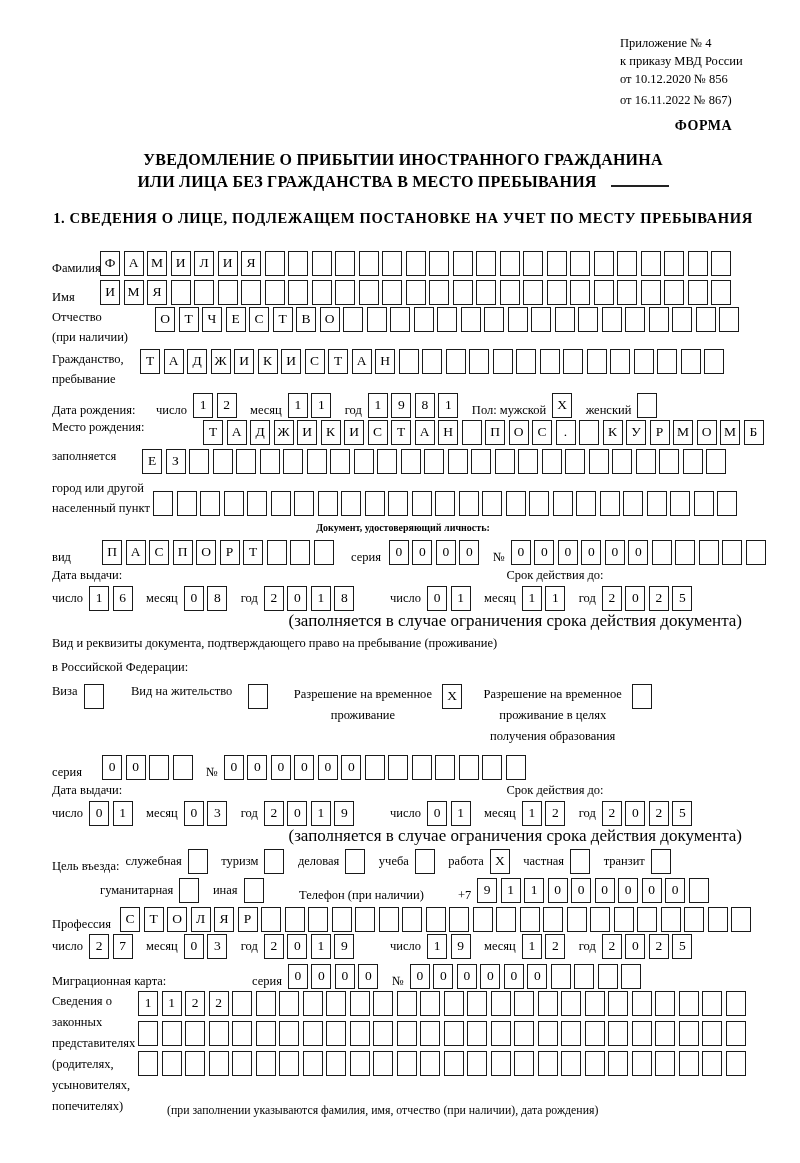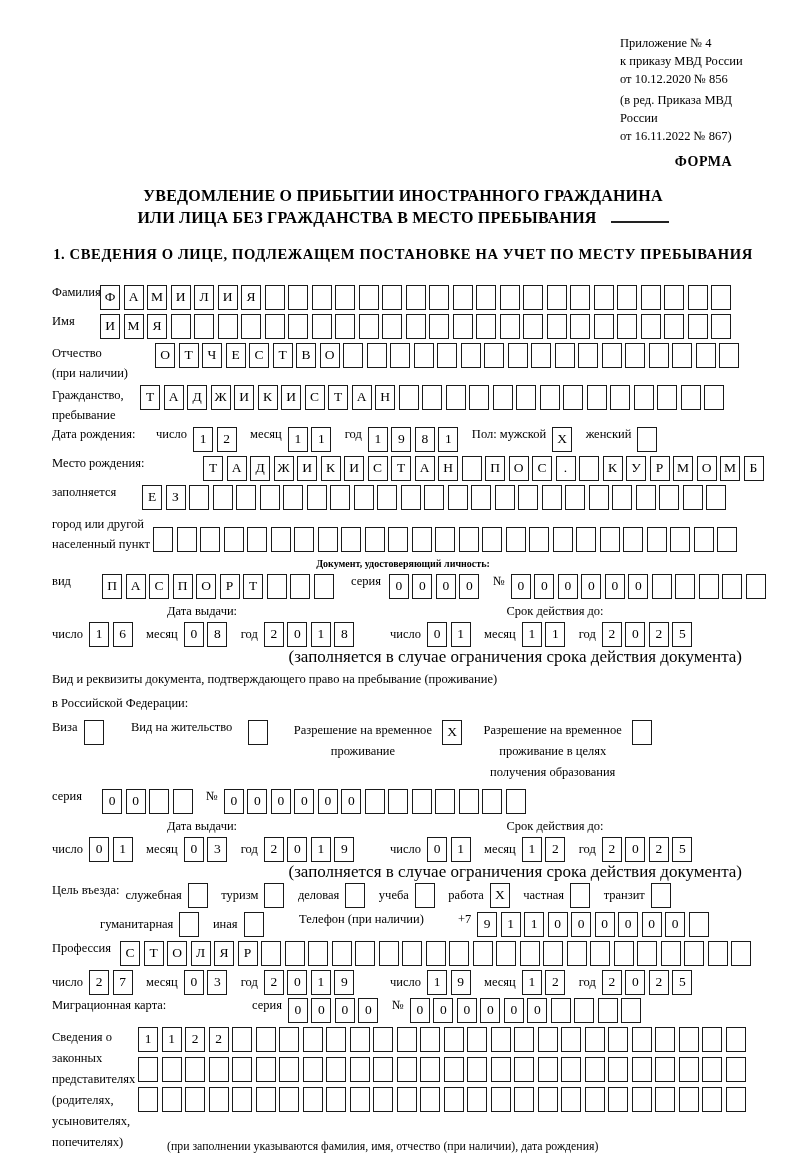--- a/index.html
+++ b/index.html
@@ -15,32 +15,32 @@
   
   .title{text-align:center;font-weight:bold;font-size:16px;line-height:22px;margin-top:15px;letter-spacing:.2px;}
   .blank-line{display:inline-block;width:58px;border-bottom:2.2px solid #222;margin-left:14px;vertical-align:baseline;}
   .sec-head{text-align:center;font-weight:bold;font-size:14.6px;margin-top:17px;letter-spacing:.6px;}
 
   
   .cell{display:inline-block;flex:0 0 auto;width:20px;height:25px;border:1.8px solid #1a1a1a;
         box-sizing:border-box;margin-right:3.5px;text-align:center;font-size:13.5px;line-height:21px;background:#fff;}
   .boxes{display:inline-flex;flex-wrap:nowrap;}
 
-  .frow{display:flex;align-items:flex-start;margin-bottom:2px;min-height:27px;}
+  .frow{display:flex;align-items:flex-end;margin-bottom:2px;min-height:27px;}
   .frow.top{align-items:flex-start;}
   .lbl{flex:0 0 auto;}
   .lbl2{display:flex;flex-direction:column;line-height:20px;flex:0 0 auto;}
   .dlbl{flex:0 0 auto;margin:0 6px 0 10px;}
   .rows-start{margin-top:22px;}
 
   .doc-head{text-align:center;font-weight:bold;font-size:10px;margin:4px 0 5px 0;}
 
   
   .dp-titles{display:flex;line-height:17px;margin-top:2px;}
-  .dp-t1{width:300px;text-align:center;flex:0 0 auto;}
+  .dp-t1{width:300px;flex:0 0 auto;}
   .dp-t2{margin-left:38px;width:330px;text-align:center;flex:0 0 auto;}
   .dp-rows{display:flex;align-items:center;margin-top:2px;}
   .dp-g{display:flex;align-items:center;}
   .dp-left{width:338px;flex:0 0 auto;}
   .dp-g .dlbl{margin:0 6px 0 0;}
   .dp-g .mid{margin-left:10px;}
   .note{text-align:right;padding-right:12px;font-size:17px;margin-top:2px;line-height:15px;}
 
   .plain{line-height:18px;margin-top:6px;}
 
@@ -60,21 +60,20 @@
 </head>
 <body>
 
 <div class="page">
 
   <div class="annex">
     <div>Приложение № 4</div>
     <div>к приказу МВД России</div>
     <div>от 10.12.2020 № 856</div>
     <div class="annex-note">
-      <div>(в ред. Приказа МВД России</div>
       <div>от 16.11.2022 № 867)</div>
     </div>
   </div>
 
   <div class="forma">ФОРМА</div>
 
   <div class="title">
     <div>УВЕДОМЛЕНИЕ О ПРИБЫТИИ ИНОСТРАННОГО ГРАЖДАНИНА</div>
     <div><span>ИЛИ ЛИЦА БЕЗ ГРАЖДАНСТВА В МЕСТО ПРЕБЫВАНИЯ</span><span class="blank-line"></span></div>
   </div>

